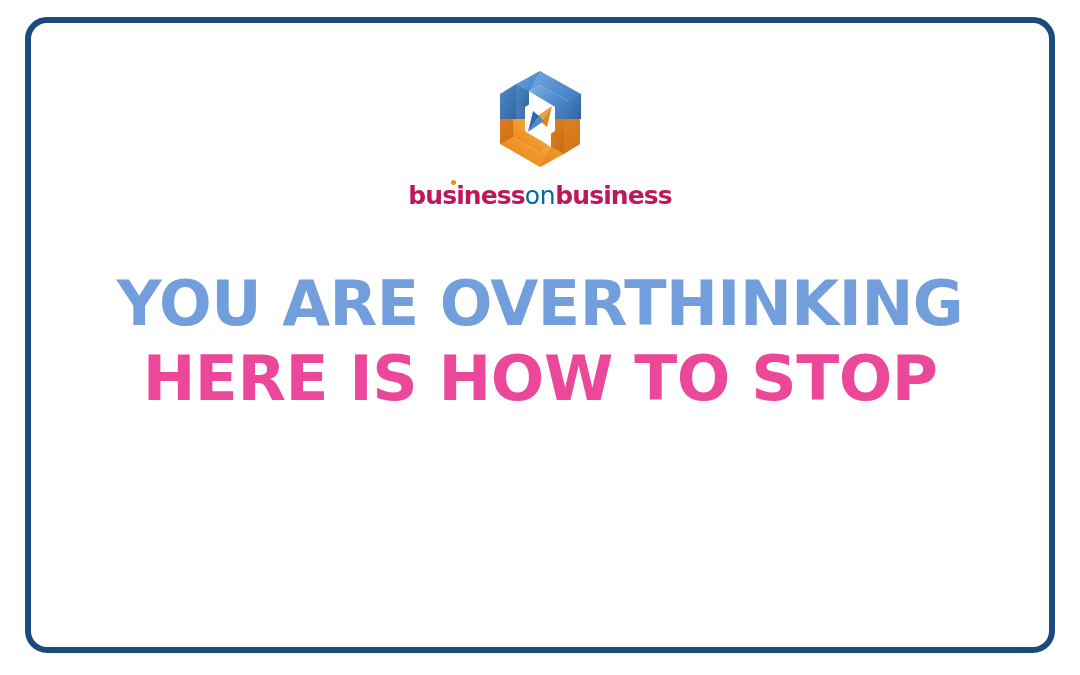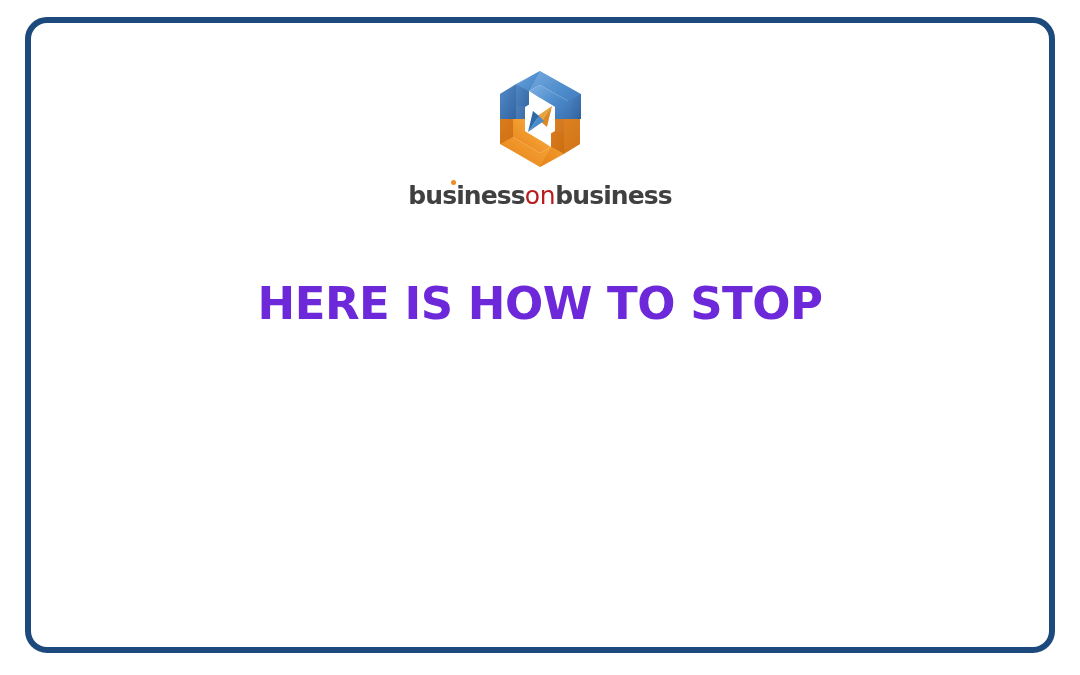--- a/index.html
+++ b/index.html
@@ -69,25 +69,25 @@
     line-height: 1;
     letter-spacing: -0.9px;
     white-space: nowrap;
     color: #1f3a63;
     display: flex;
     align-items: baseline;
     position: relative;
   }
   .wm-bold {
     font-weight: 700;
-    color: #404040;
+    color: #be185d;
   }
   .wm-light {
     font-weight: 400;
-    color: #b91c1c;
+    color: #0369a1;
     letter-spacing: -0.3px;
   }
   
   .wm-idot {
     position: absolute;
     left: 43px;
     top: -3px;
     width: 5px;
     height: 5px;
     border-radius: 50%;
@@ -104,21 +104,21 @@
     font-size: 62px;
     line-height: 75px;
     letter-spacing: -0.5px;
     text-transform: uppercase;
   }
   .hl-line {
     display: block;
     white-space: nowrap;
   }
   .hl-light { color: #729fdb; }
-  .hl-dark  { color: #6d28d9; font-size: 45px; }
+  .hl-dark  { color: #ec4899; font-size: 63px; }
 </style>
 </head>
 <body>
 
 <div class="slide">
 
   <div class="frame"></div>
 
   <div class="content">
 
@@ -176,17 +176,18 @@
 
       <div class="logo-wordmark">
         <span class="wm-idot"></span>
         <span class="wm-bold">business</span>
         <span class="wm-light">on</span>
         <span class="wm-bold">business</span>
       </div>
     </div>
 
     <div class="headline">
+      <span class="hl-line hl-light">YOU ARE OVERTHINKING</span>
       <span class="hl-line hl-dark">HERE IS HOW TO STOP</span>
     </div>
 
   </div>
 </div>
 
 </body></html>

